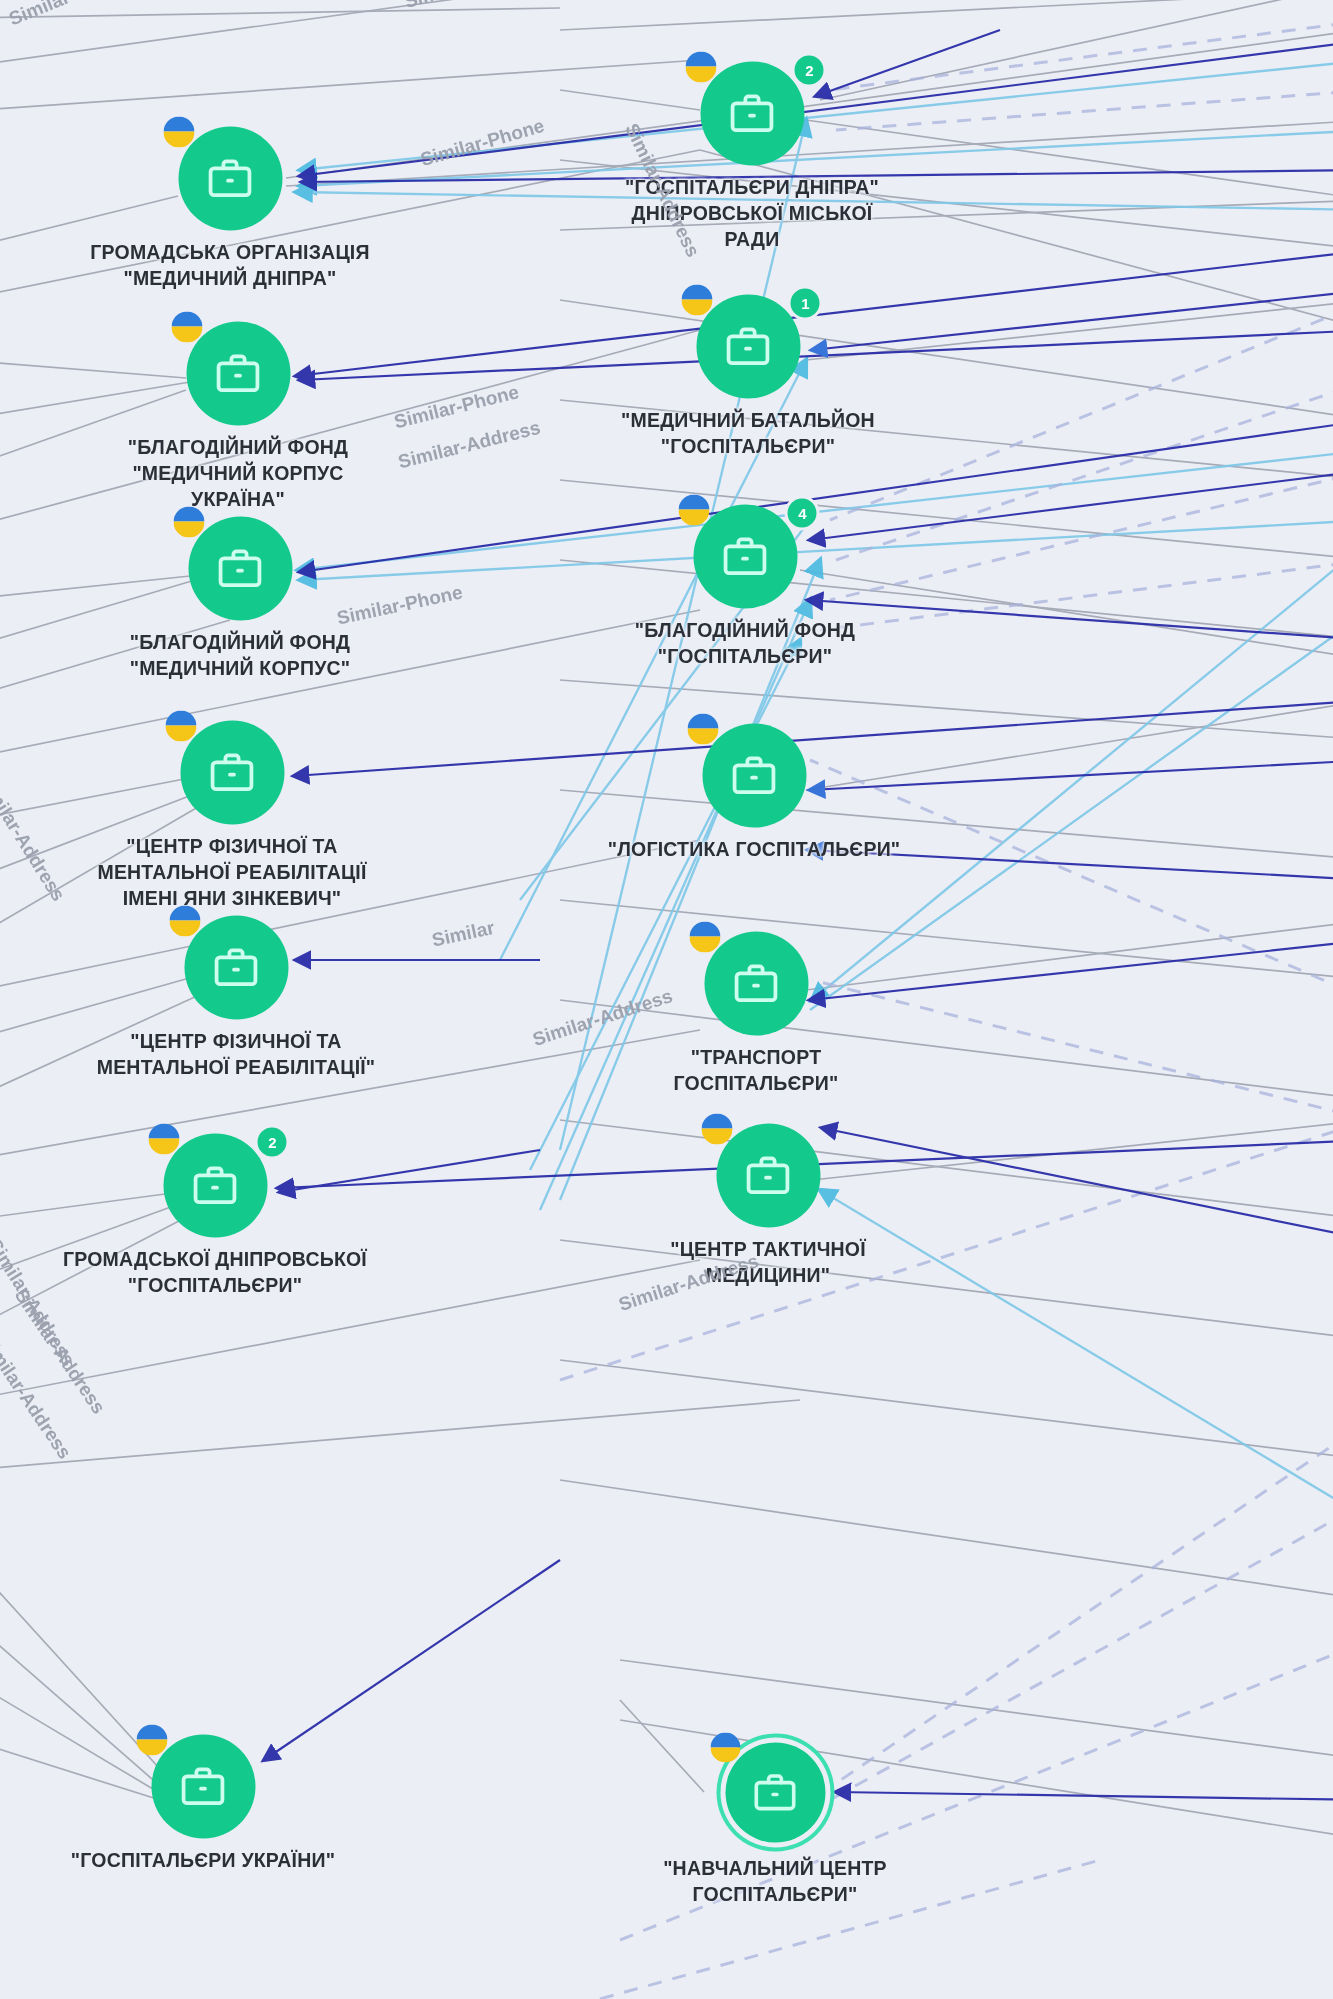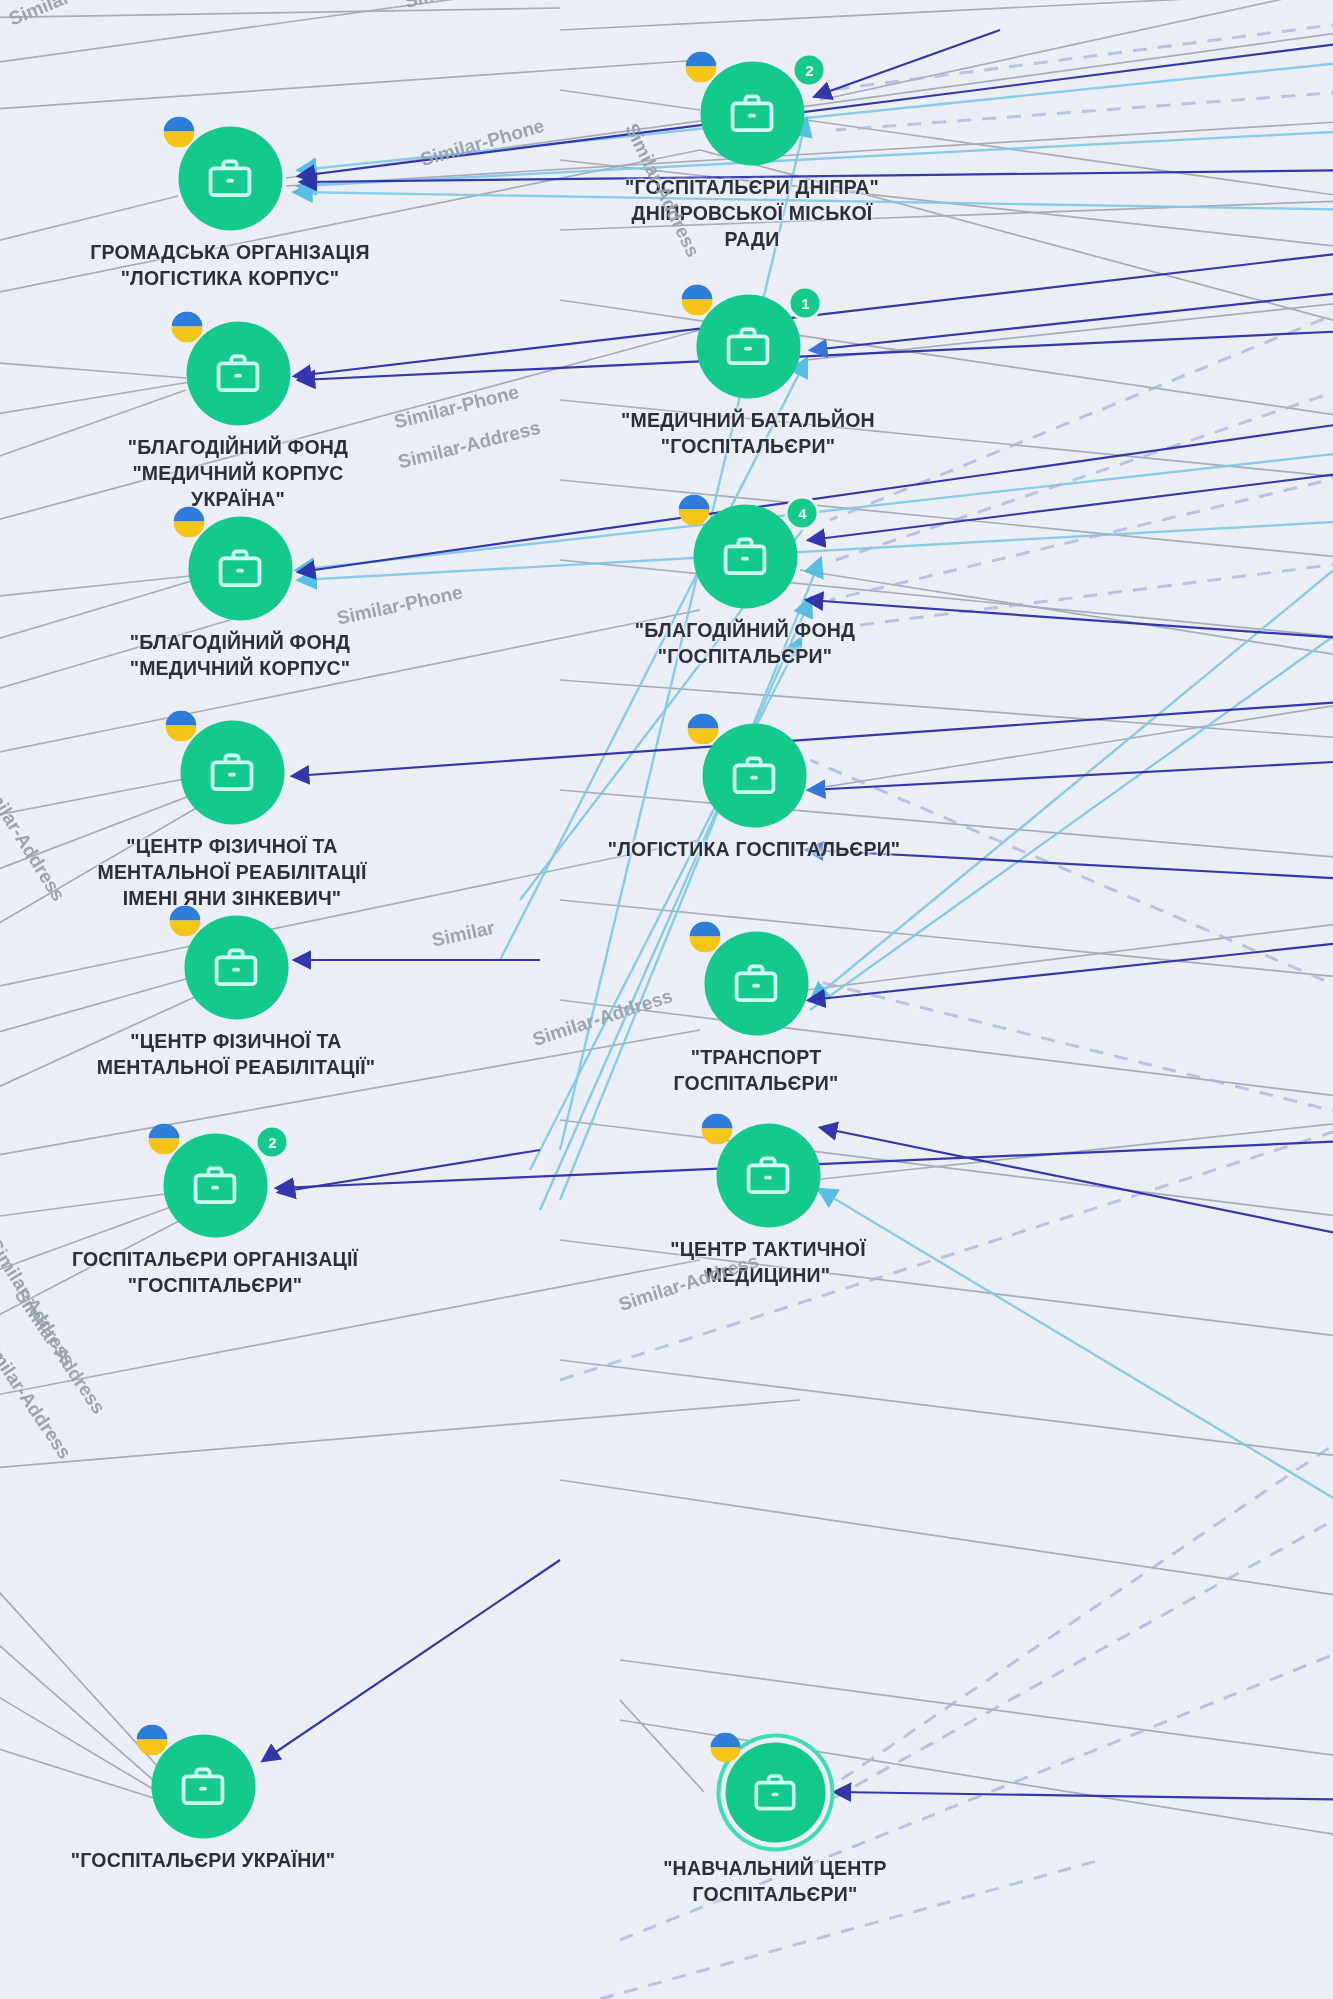--- a/index.html
+++ b/index.html
@@ -210,21 +210,21 @@
             <rect x="3.2" y="7.6" width="17.6" height="12.2" rx="1.6"></rect>
             <path d="M9 7.6V5.9c0-.8.6-1.4 1.4-1.4h3.2c.8 0 1.4.6 1.4 1.4v1.7"></path>
             <path d="M11.1 13.2h1.8"></path>
           </svg>
         </div>
         <div class="flag-badge" style="width: 31px; height: 31px; left: -66.26px; top: -61.3px;">
           <div class="flag-top" style="background: rgb(47, 125, 219);"></div>
           <div class="flag-bot" style="background: rgb(245, 197, 24);"></div>
         </div>
         <div class="node-label" style="top: 62px; width: 420px;">ГРОМАДСЬКА ОРГАНІЗАЦІЯ
-"ЛОГІСТИКА КОРПУС"</div>
+"МЕДИЧНИЙ ДНІПРА"</div>
       </div>
       <div class="node" style="left: 238px; top: 373px;">
         <div class="node-disc" style="width: 104px; height: 104px;">
           <svg class="briefcase" width="53" height="53" viewBox="0 0 24 24" fill="none" stroke="#cdfdee" stroke-width="1.7" stroke-linecap="round" stroke-linejoin="round">
             <rect x="3.2" y="7.6" width="17.6" height="12.2" rx="1.6"></rect>
             <path d="M9 7.6V5.9c0-.8.6-1.4 1.4-1.4h3.2c.8 0 1.4.6 1.4 1.4v1.7"></path>
             <path d="M11.1 13.2h1.8"></path>
           </svg>
         </div>
         <div class="flag-badge" style="width: 31px; height: 31px; left: -66.26px; top: -61.3px;">
@@ -287,21 +287,21 @@
             <rect x="3.2" y="7.6" width="17.6" height="12.2" rx="1.6"></rect>
             <path d="M9 7.6V5.9c0-.8.6-1.4 1.4-1.4h3.2c.8 0 1.4.6 1.4 1.4v1.7"></path>
             <path d="M11.1 13.2h1.8"></path>
           </svg>
         </div>
         <div class="flag-badge" style="width: 31px; height: 31px; left: -66.26px; top: -61.3px;">
           <div class="flag-top" style="background: rgb(47, 125, 219);"></div>
           <div class="flag-bot" style="background: rgb(245, 197, 24);"></div>
         </div>
         <div class="count-badge" style="width: 29px; height: 29px; left: 40.4px; top: -60.12px;">2</div>
-        <div class="node-label" style="top: 62px; width: 420px;">ГОСПІТАЛЬЄРИ ОРГАНІЗАЦІЇ
+        <div class="node-label" style="top: 62px; width: 420px;">ГРОМАДСЬКОЇ ДНІПРОВСЬКОЇ
 "ГОСПІТАЛЬЄРИ"</div>
       </div>
       <div class="node" style="left: 203px; top: 1786px;">
         <div class="node-disc" style="width: 104px; height: 104px;">
           <svg class="briefcase" width="53" height="53" viewBox="0 0 24 24" fill="none" stroke="#cdfdee" stroke-width="1.7" stroke-linecap="round" stroke-linejoin="round">
             <rect x="3.2" y="7.6" width="17.6" height="12.2" rx="1.6"></rect>
             <path d="M9 7.6V5.9c0-.8.6-1.4 1.4-1.4h3.2c.8 0 1.4.6 1.4 1.4v1.7"></path>
             <path d="M11.1 13.2h1.8"></path>
           </svg>
         </div>

